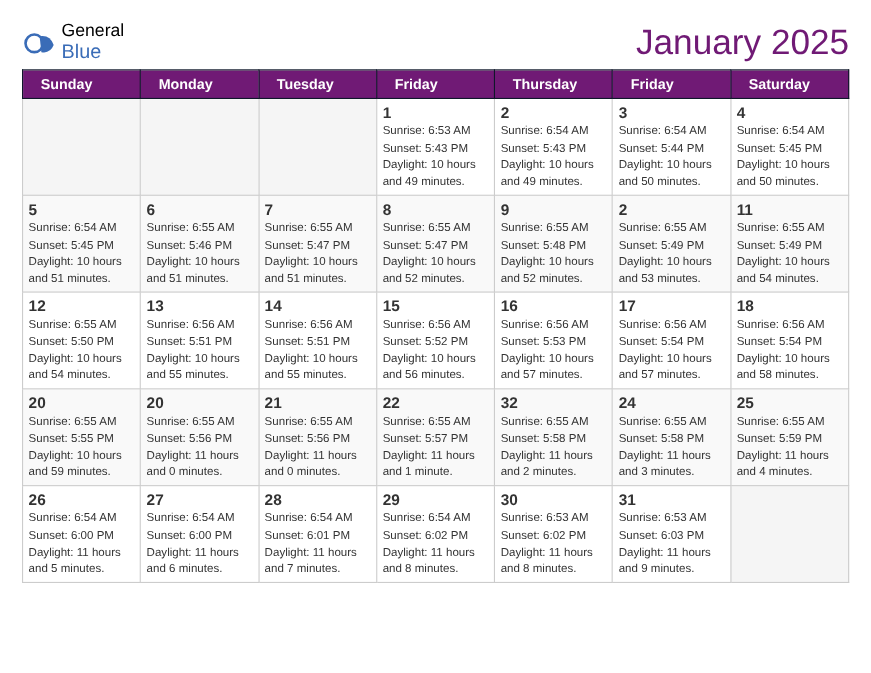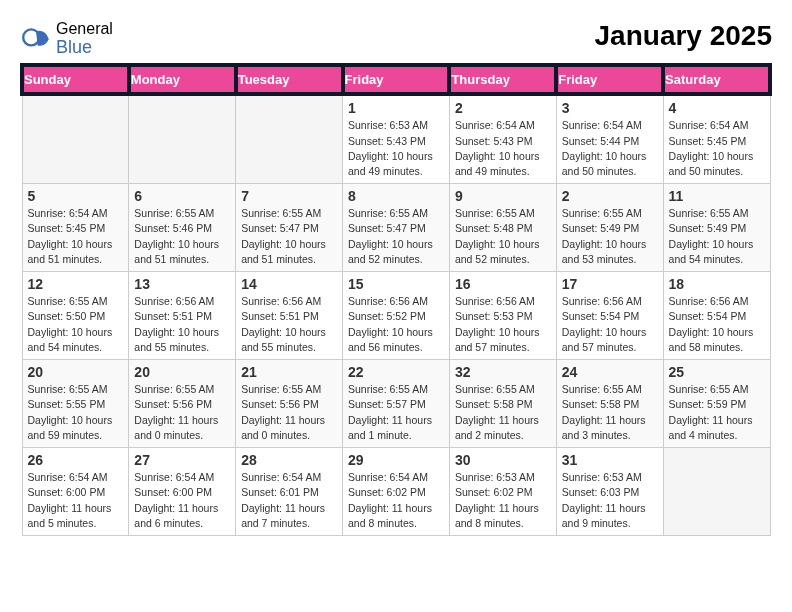--- a/index.html
+++ b/index.html
@@ -11,62 +11,62 @@
       padding: 20px;
     }
     .header {
       display: flex;
       align-items: flex-start;
       justify-content: space-between;
       margin-bottom: 6px;
     }
     .logo {
       display: flex;
-      align-items: center;
+      align-items: flex-end;
       gap: 4px;
     }
     .logo-text {
       display: flex;
       flex-direction: column;
       line-height: 1.1;
     }
     .logo-blue {
       font-size: 18px;
       font-weight: normal;
       color: #3a6cb7;
     }
     .logo-icon {
       width: 32px;
       height: 32px;
     }
     .title-block {
       text-align: right;
     }
     .cal-title {
-      font-size: 28px;
-      font-weight: bold;
-      color: #000000;
+      font-size: 32px;
+      font-weight: normal;
+      color: #701a75;
     }
     .cal-subtitle {
       font-size: 14px;
       color: #555;
     }
     .calendar {
       width: 100%;
       border-collapse: collapse;
       table-layout: fixed;
     }
     .calendar th {
-      background: #ec4899;
+      background: #701a75;
       color: #fff;
       font-size: 13px;
       font-weight: bold;
-      padding: 5px 0;
+      padding: 5px 16px;
       text-align: left;
-      border: 4px solid #0f172a;
+      border: 1px solid #0f172a;
     }
     .calendar td {
       vertical-align: top;
       border: 1px solid #ccc;
       padding: 4px 5px;
       height: 88px;
       width: 14.28%;
       background: #fff;
     }
     .calendar tr:nth-child(even) td {

